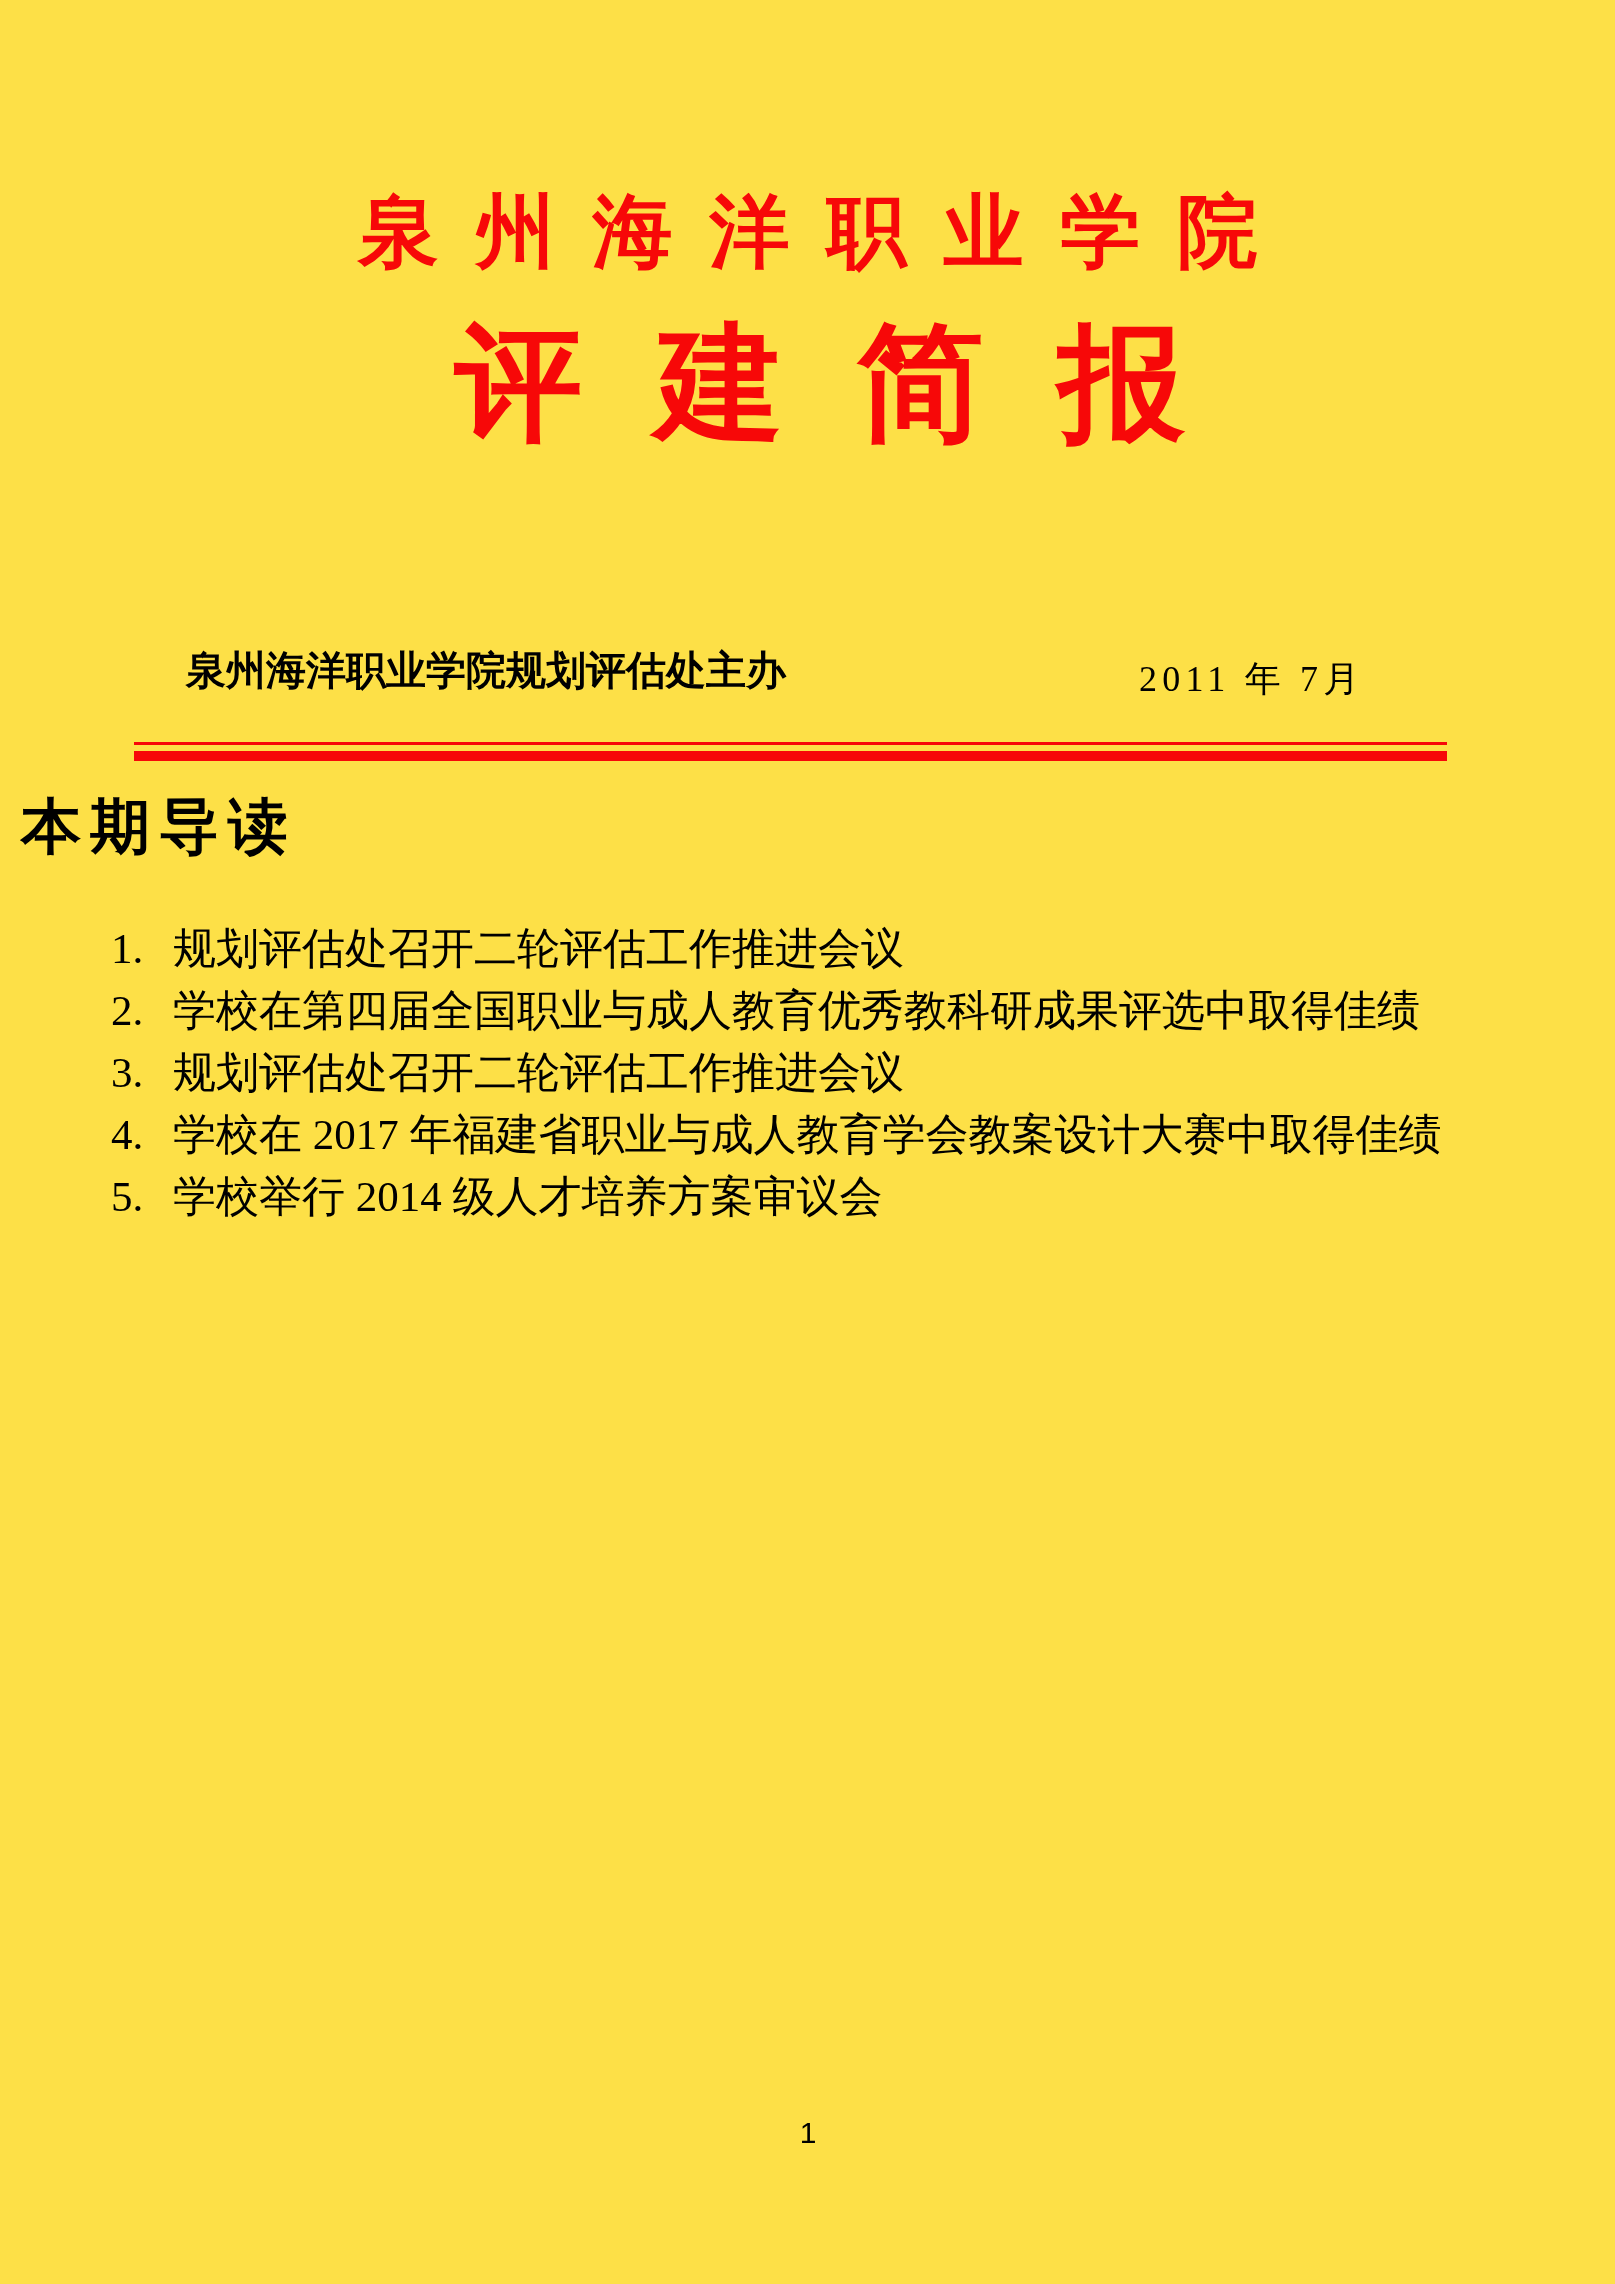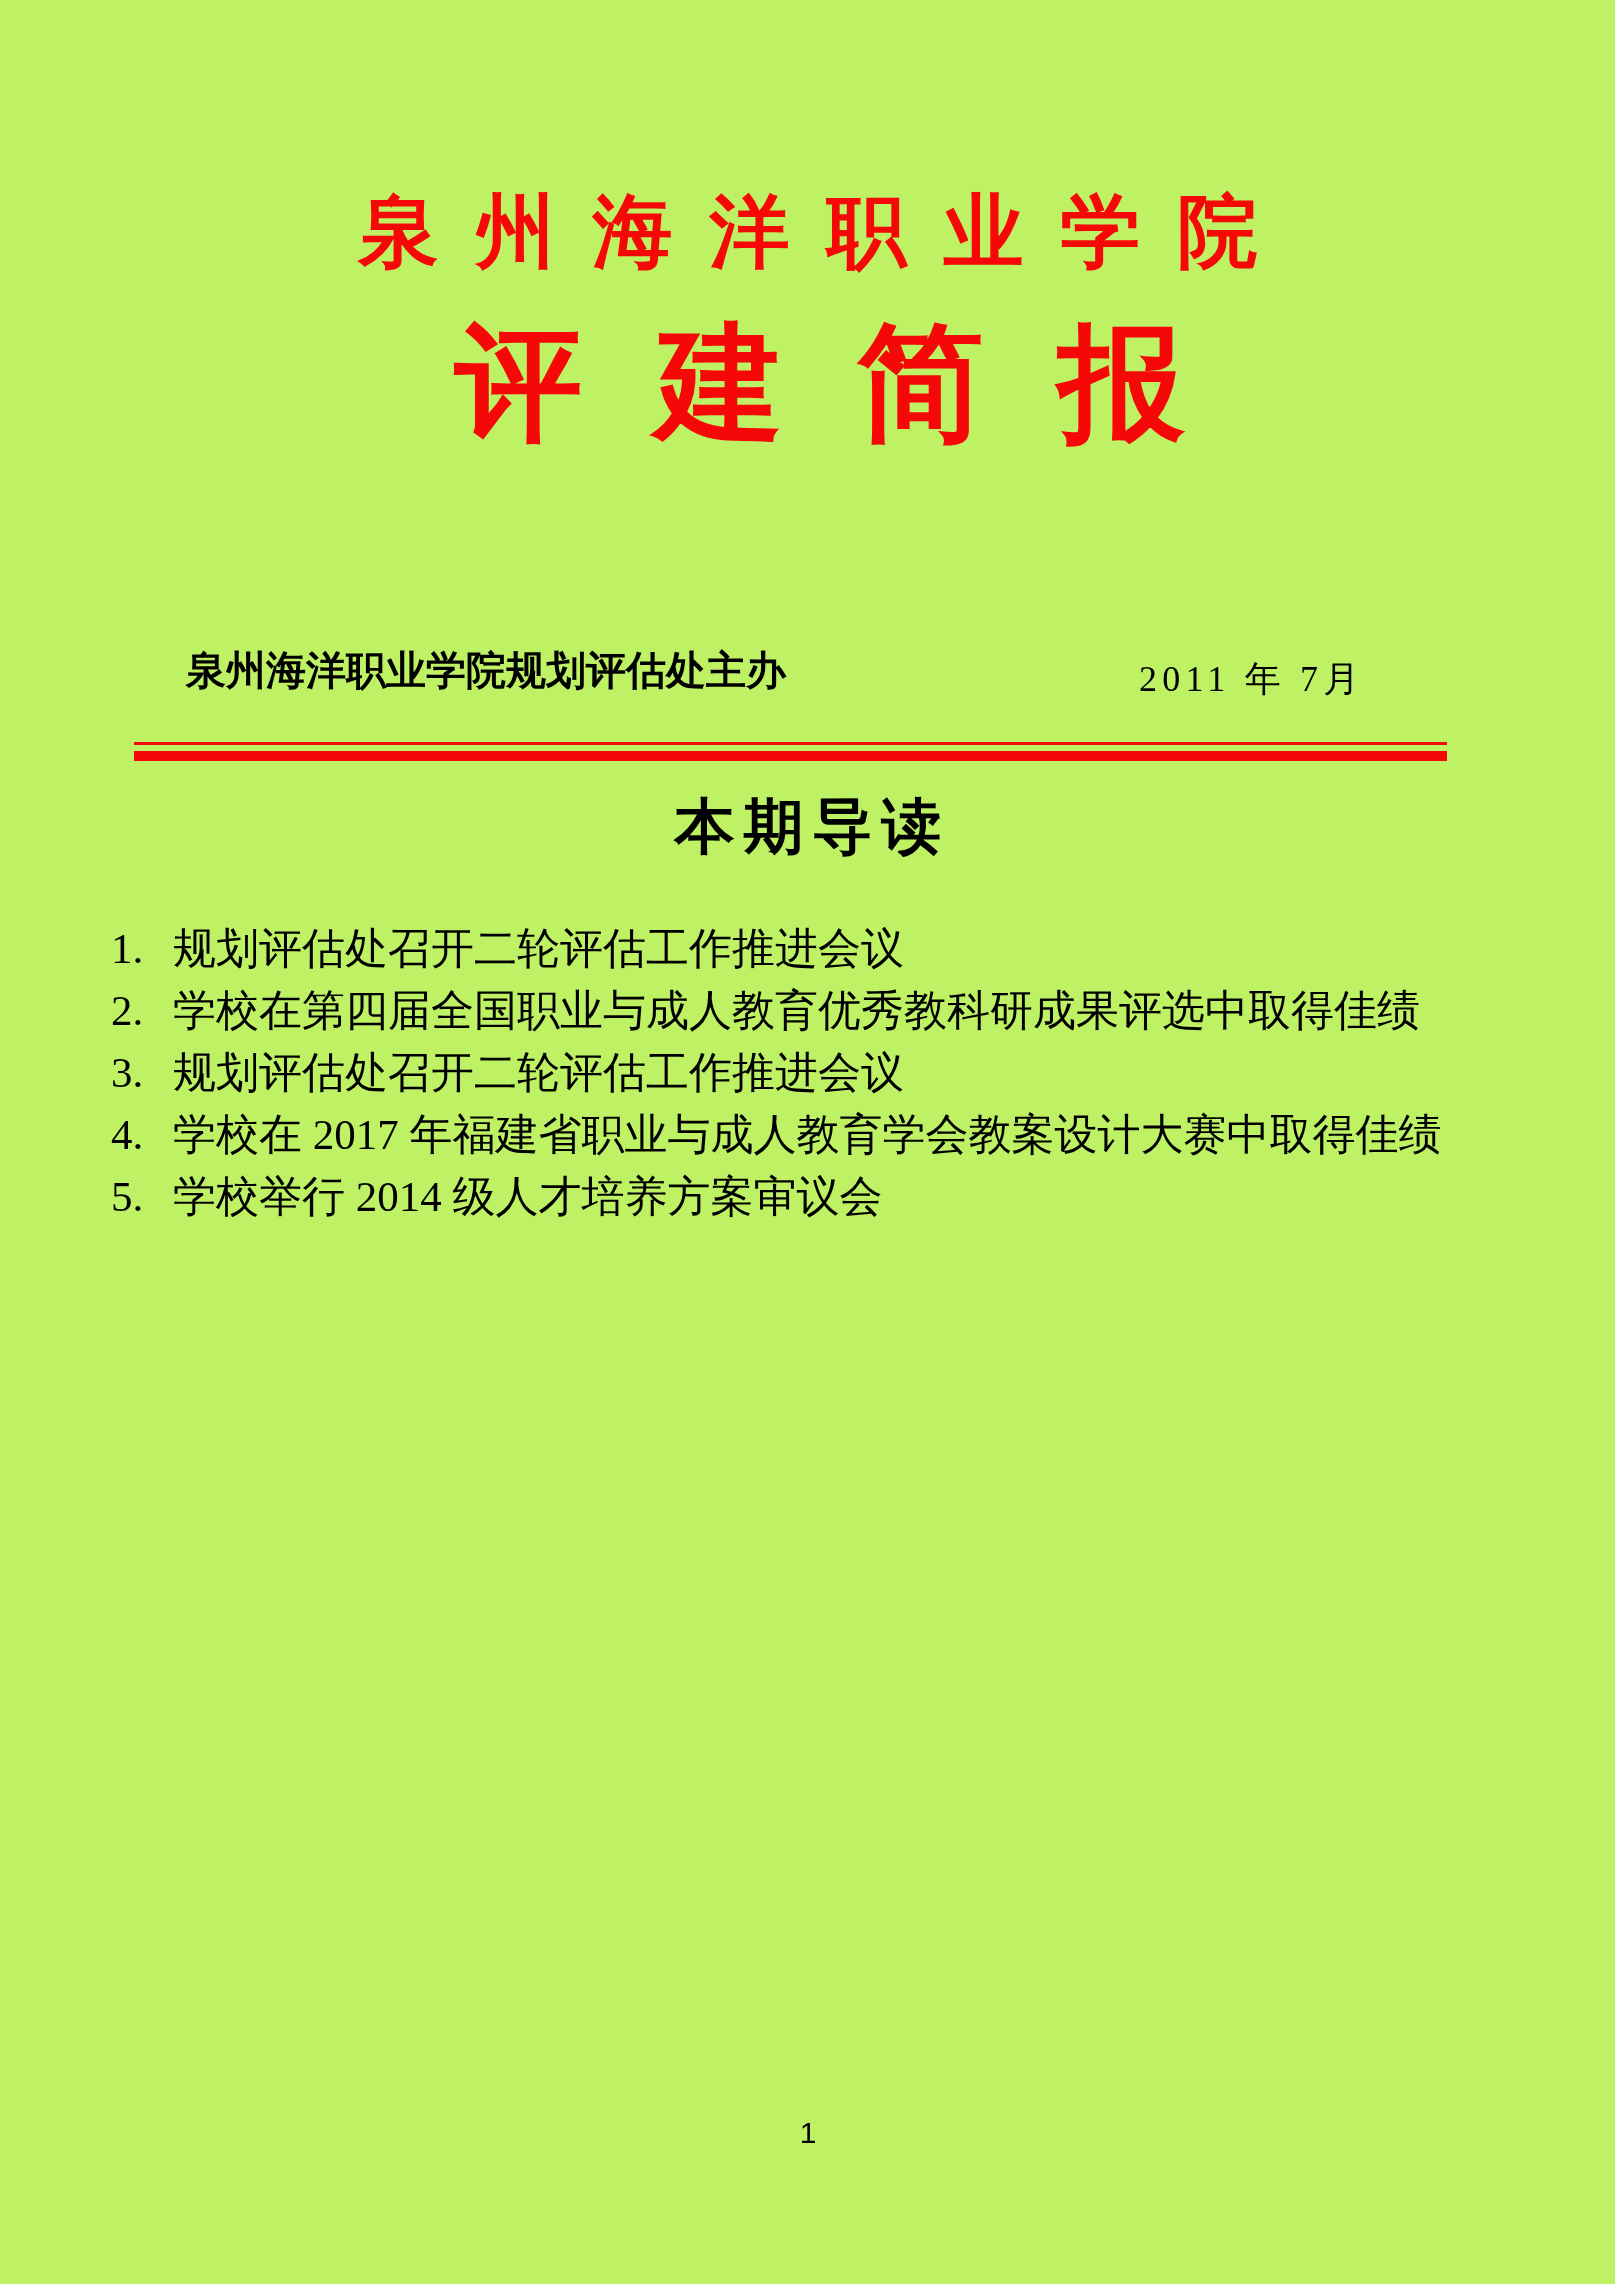--- a/index.html
+++ b/index.html
@@ -2,21 +2,21 @@
 <html style="--accent: #f70808;font-size:10.4px"><head>
 <meta charset="utf-8">
 <style>
   :root { --accent: #f70808; }
   * { margin: 0; padding: 0; box-sizing: border-box; }
   html, body { background: #ffffff; }
   .page {
     position: relative;
     width: 1616px;
     height: 2284px;
-    background: #bef264;
+    background: #fde047;
     overflow: hidden;
     font-family: "Liberation Serif", "DejaVu Serif", serif;
     color: #000000;
   }
   .org-title {
     position: absolute;
     top: 192px;
     left: 0;
     width: 100%;
     text-align: center;
@@ -74,26 +74,25 @@
     left: 134px;
     width: 1313px;
     height: 9.8px;
     background: var(--accent);
   }
   .section-title {
     position: absolute;
     top: 797px;
     left: 0;
     width: 100%;
-    text-align: center;
     font-size: 60px;
     font-weight: bold;
     line-height: 1;
     letter-spacing: 9px;
-    padding-left: 9px;
+    padding-left: 21px;
     white-space: nowrap;
   }
   .toc {
     position: absolute;
     top: 918px;
     left: 111px;
     width: 1343px;
     list-style: none;
     font-size: 43px;
     line-height: 62px;

